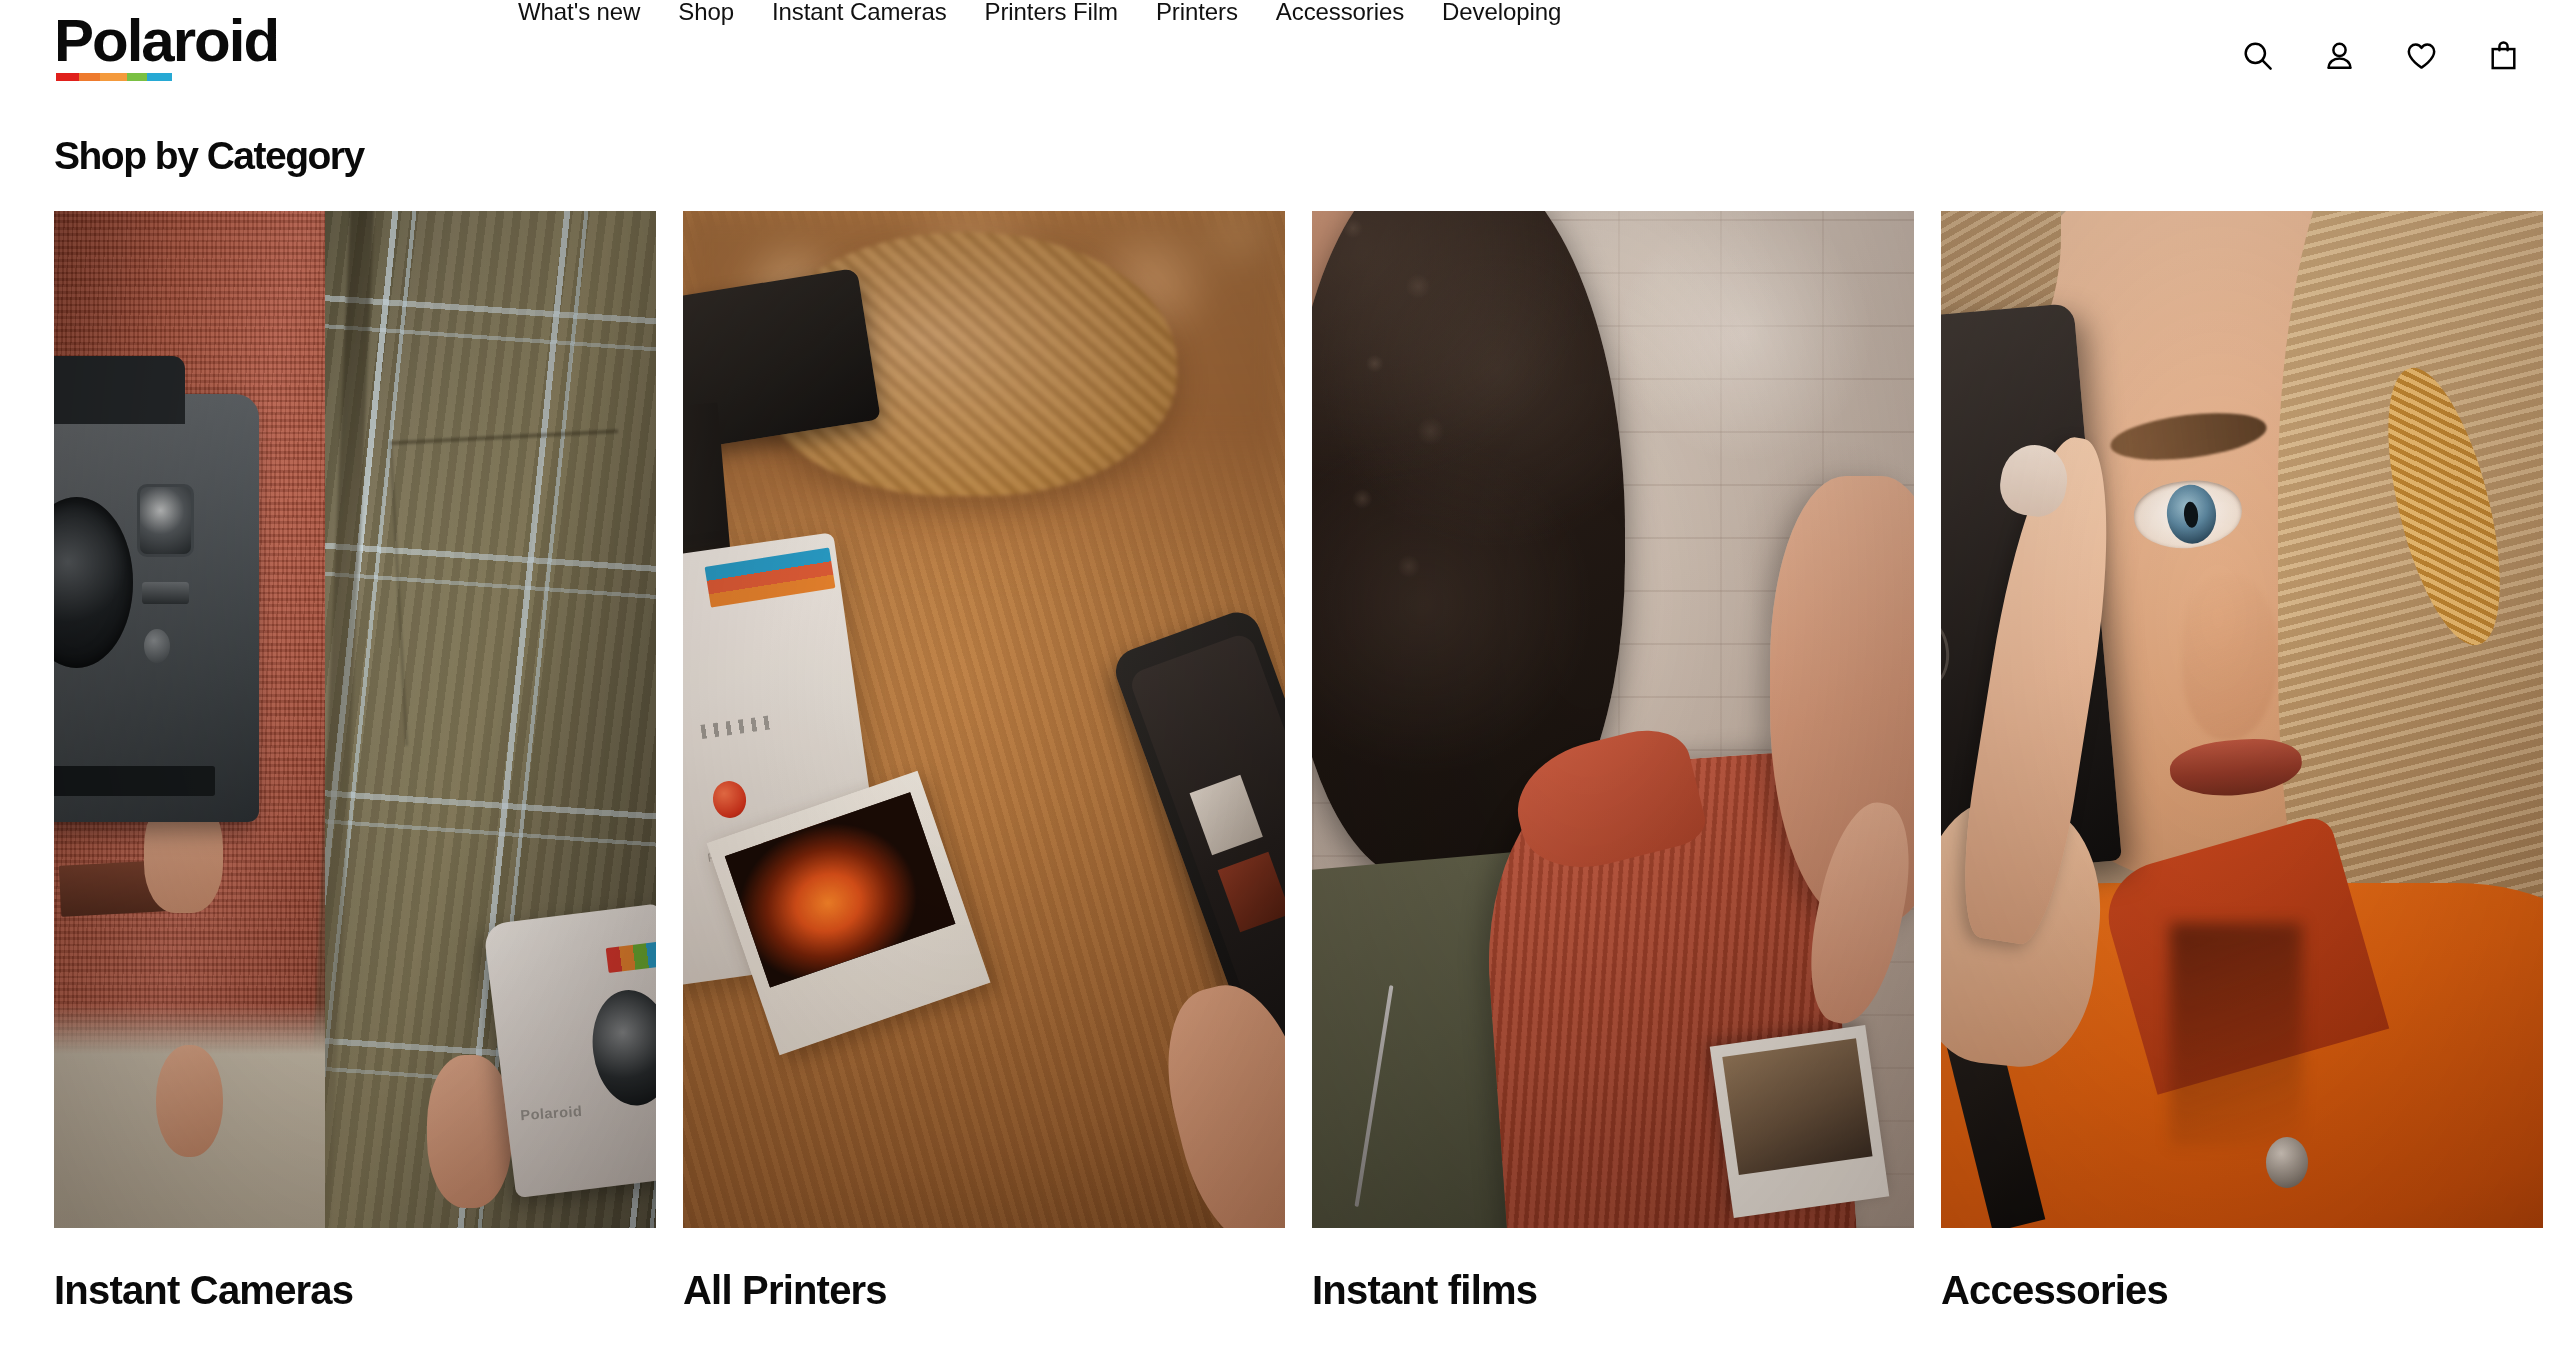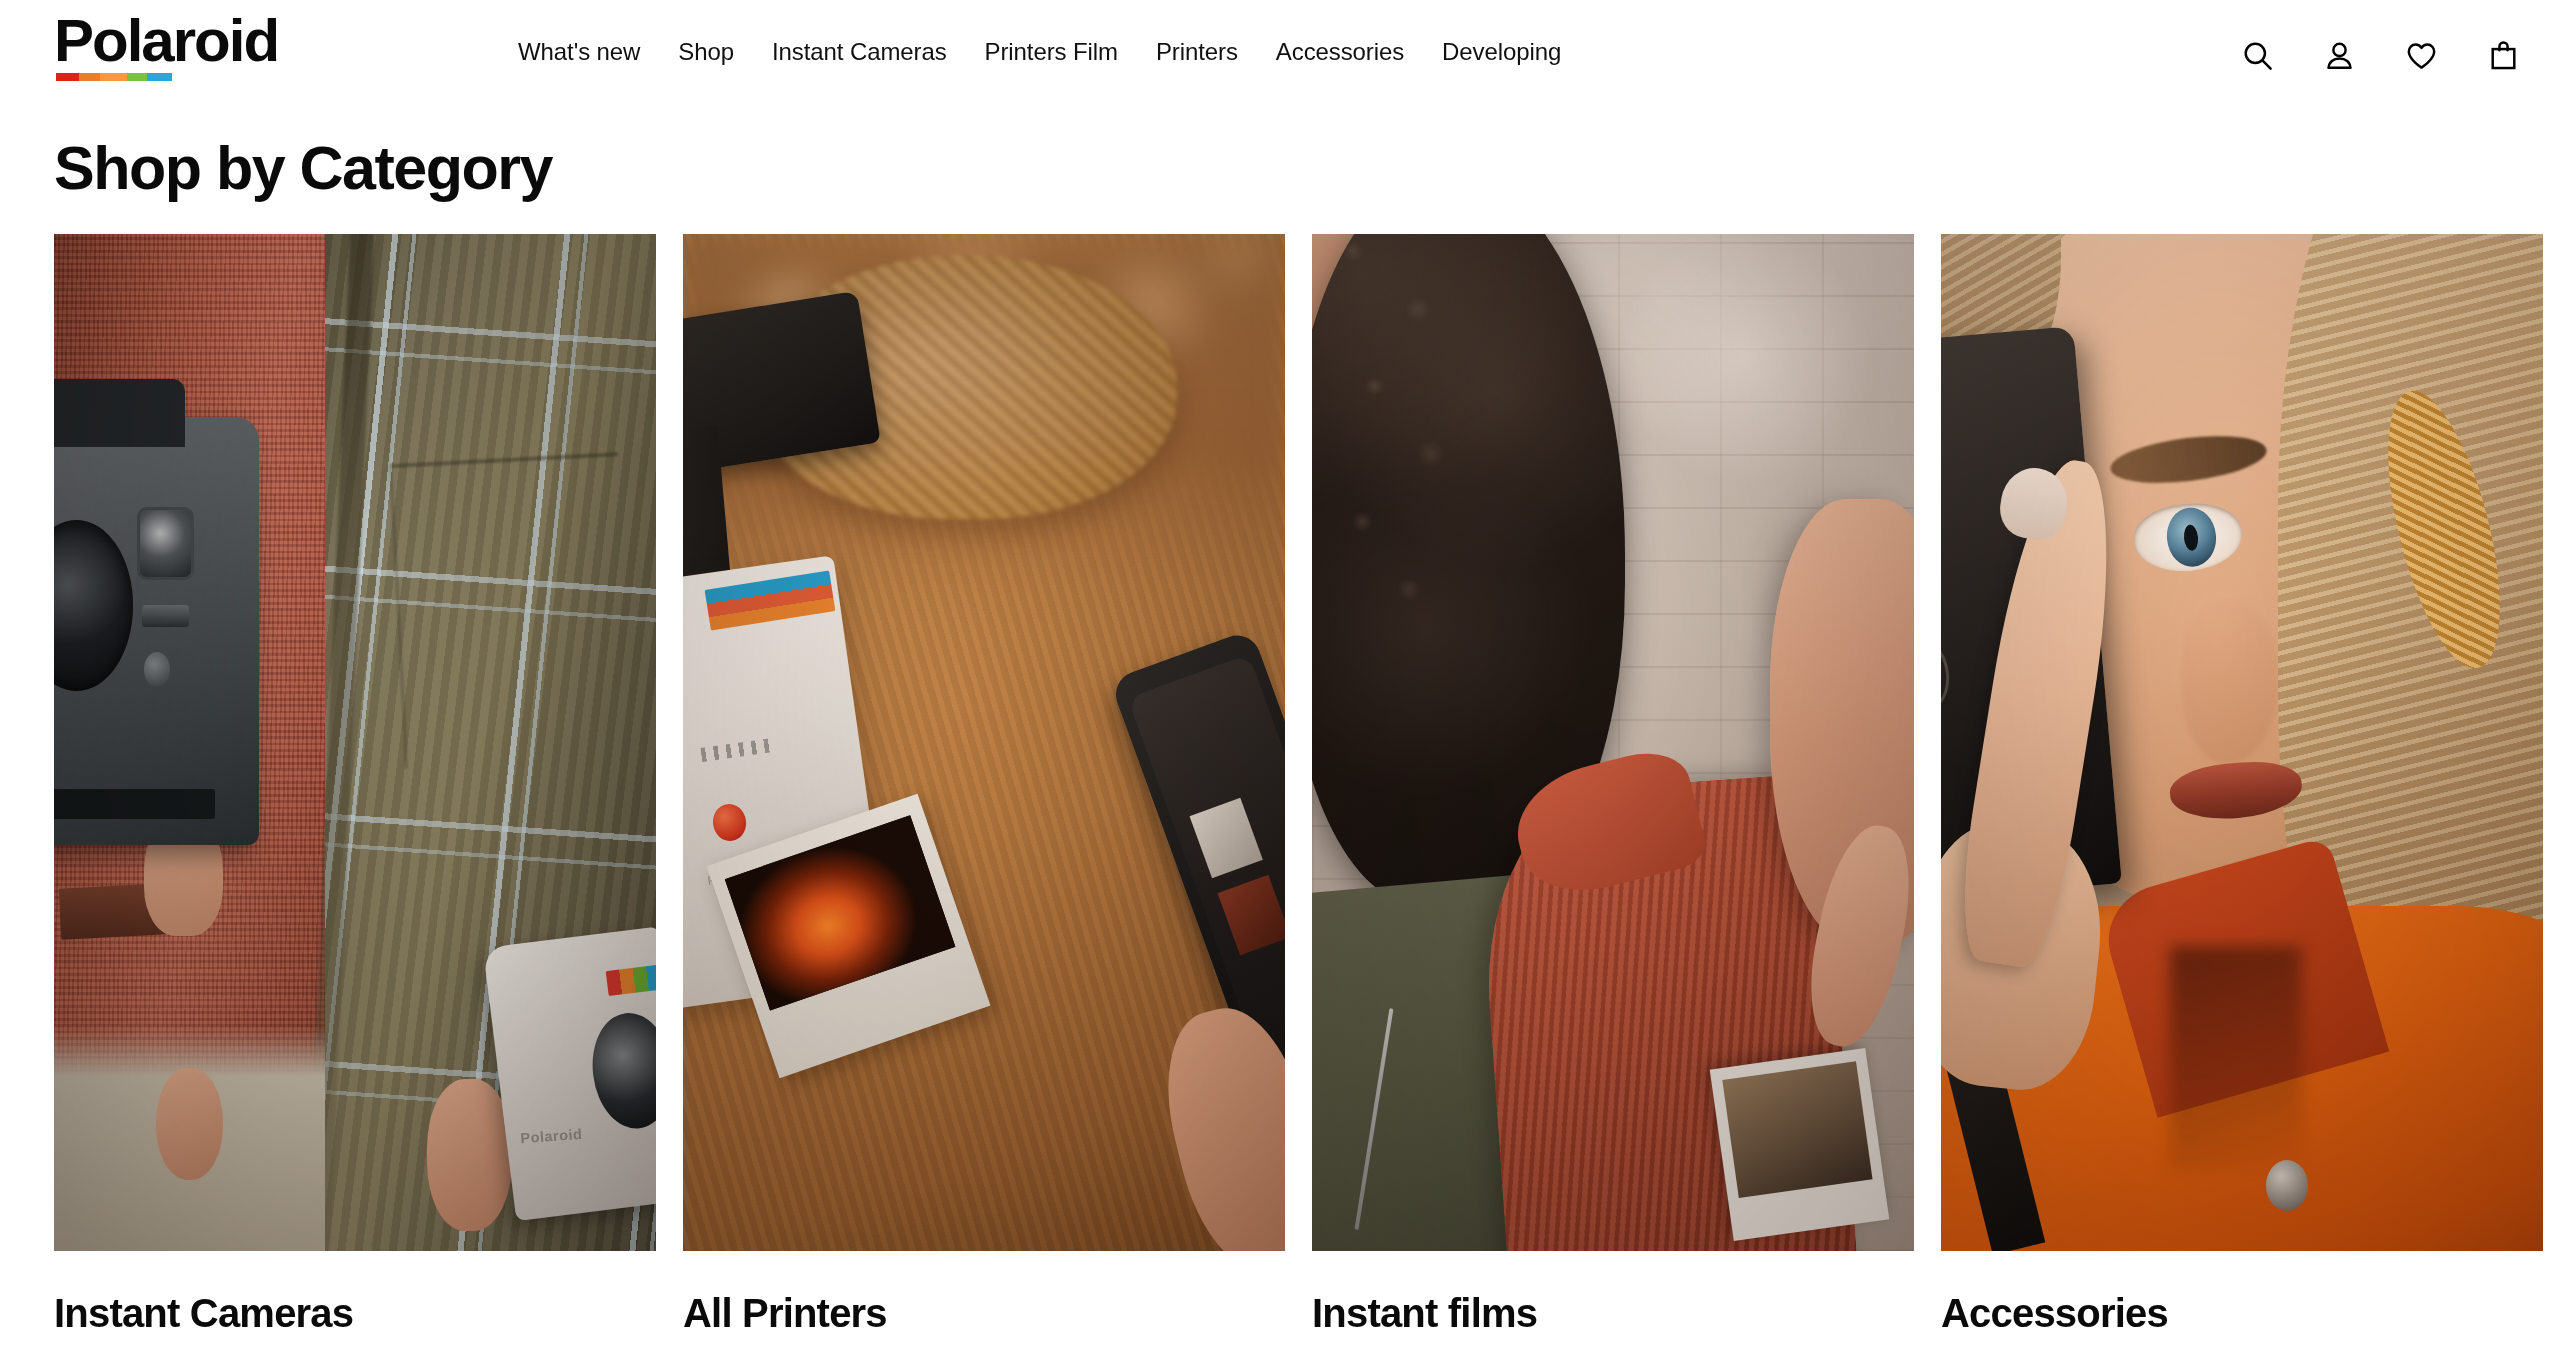--- a/index.html
+++ b/index.html
@@ -52,21 +52,20 @@
   .rb-1 { flex: 1.0; }
   .rb-2 { flex: 1.25; }
   .rb-3 { flex: 0.9; }
   .rb-4 { flex: 1.15; }
 
   .main-nav {
     display: flex;
     align-items: center;
     gap: 0;
     margin-left: 240px;
-    padding-top: 40px;
     flex: 1 1 auto;
   }
   .nav-link {
     font-size: 24px;
     font-weight: 400;
     color: #111111;
     text-decoration: none;
     letter-spacing: -0.1px;
     white-space: nowrap;
     padding: 0 19px;
@@ -92,21 +91,21 @@
     background: none;
     border: 0;
     cursor: pointer;
     color: #000000;
   }
   .icon-btn svg { display: block; }
 
   
   .section-title {
     padding: 25.4px 54px 0 54px;
-    font-size: 61px;
+    font-size: 39px;
     font-weight: 700;
     letter-spacing: -1.5px;
     color: #0a0a0a;
     line-height: 1.05;
   }
 
   
   .category-carousel {
     margin-top: 34px;
     padding-left: 54px;

